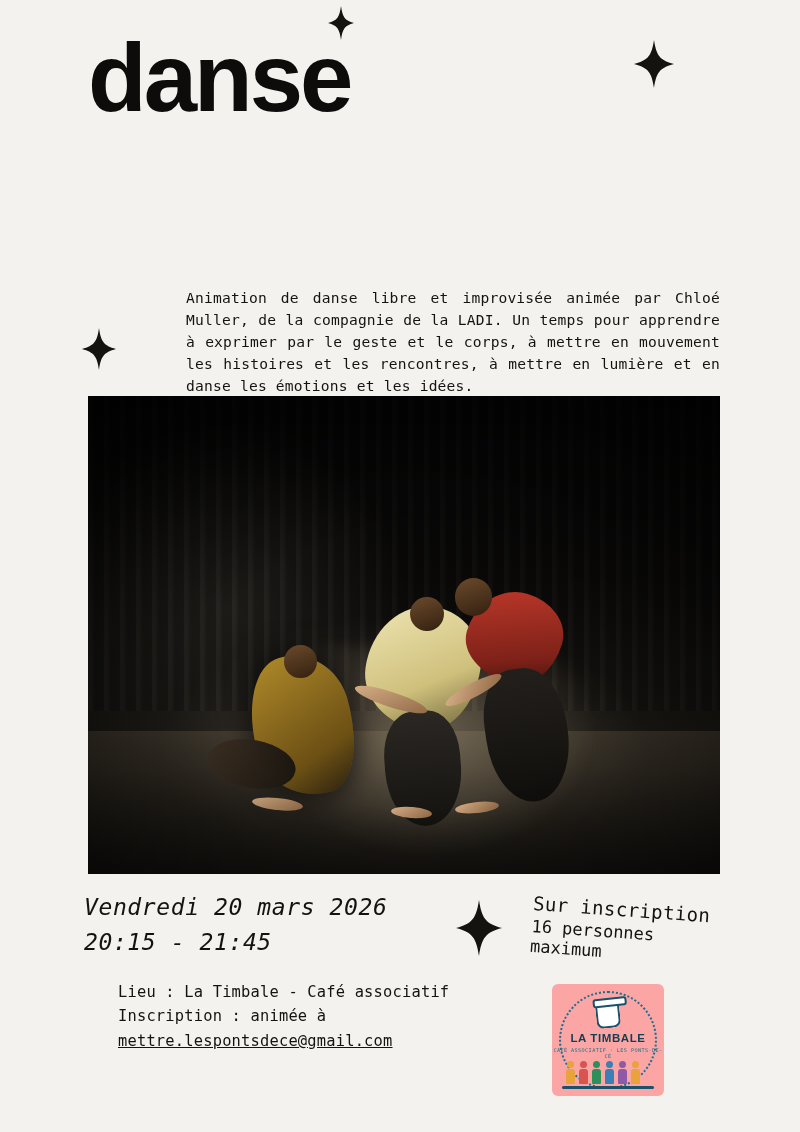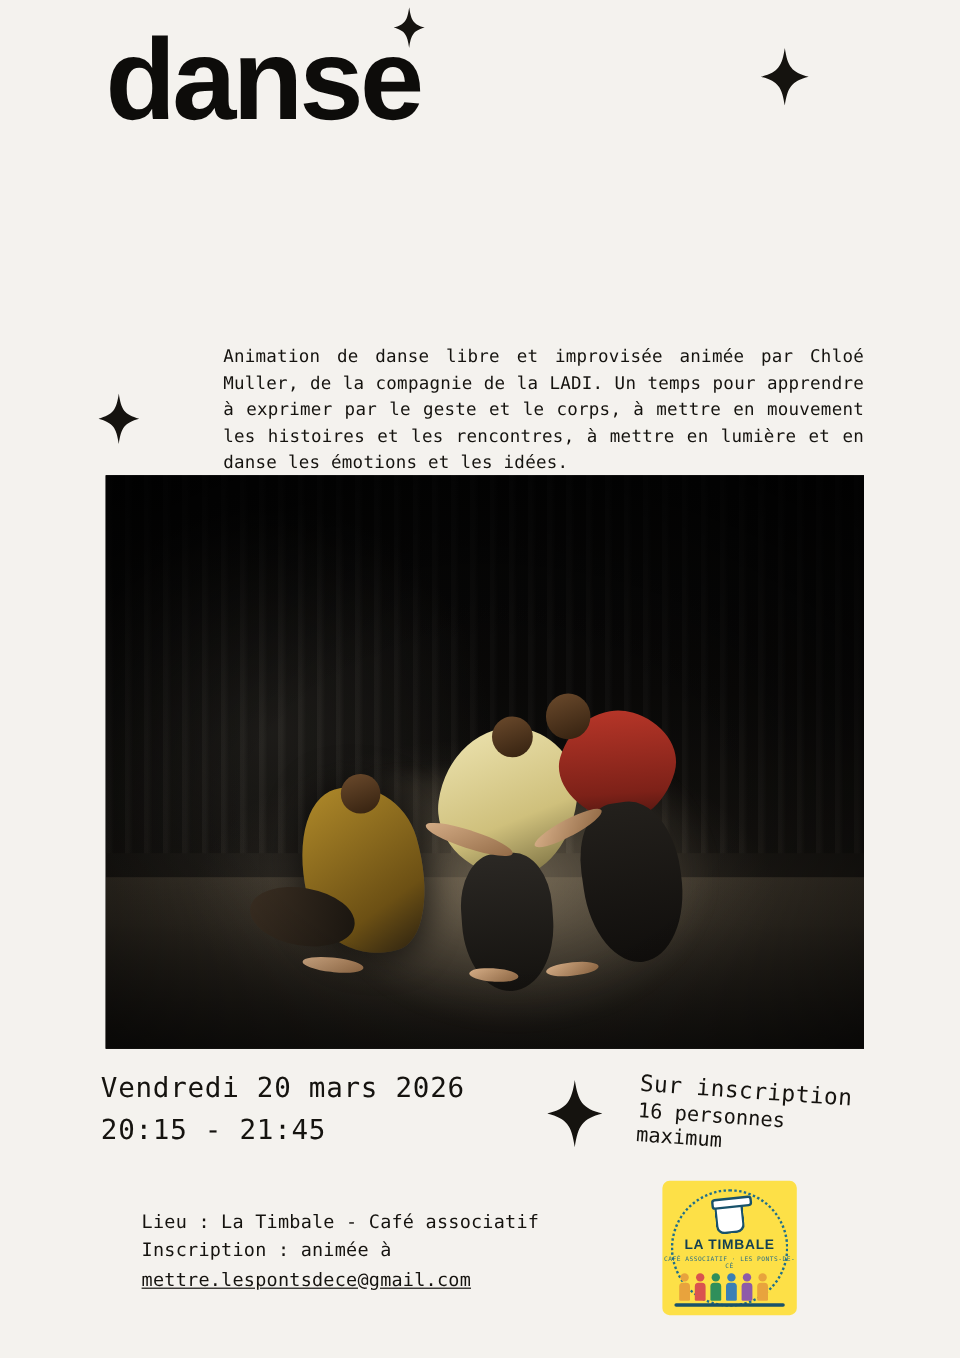--- a/index.html
+++ b/index.html
@@ -29,21 +29,21 @@
   .title-line {
     font-family: "Liberation Sans", sans-serif;
     font-weight: 700;
     font-size: 96px;
     line-height: 0.98;
     letter-spacing: -3px;
     color: #0d0c0a;
     margin: 0;
     white-space: nowrap;
   }
-  .title-line.second { margin-top: 4px; }
+  .title-line.second { margin-top: 15px; }
 
   
   .sparkle {
     position: absolute;
     color: #15130f;
     line-height: 1;
     user-select: none;
   }
   .sparkle svg { display: block; }
 
@@ -149,20 +149,21 @@
 
   
   .datetime {
     position: absolute;
     left: 84px;
     top: 890px;
     font-size: 23px;
     line-height: 1.52;
     letter-spacing: 0.6px;
     white-space: pre-line;
+    font-style: italic;
   }
 
   
   .registration {
     position: absolute;
     left: 534px;
     top: 892px;
     width: 200px;
     text-align: left;
     transform: rotate(4deg);
@@ -177,35 +178,35 @@
     font-size: 17px;
     line-height: 1.18;
     white-space: pre-line;
     margin-top: 2px;
   }
 
   
   .footer {
     position: absolute;
     left: 118px;
-    top: 1006px;
+    top: 980px;
     font-size: 15.4px;
     line-height: 1.58;
     letter-spacing: 0.2px;
   }
   .footer .mail { text-decoration: underline; }
 
   
   .logo {
     position: absolute;
     left: 552px;
     top: 984px;
     width: 112px;
     height: 112px;
-    background: #fde047;
+    background: #fca5a5;
     border-radius: 6px;
     overflow: hidden;
   }
   .logo-inner { position: absolute; inset: 0; }
   .logo-ring {
     position: absolute; left: 7px; top: 7px; right: 7px; bottom: 7px;
     border-radius: 50%;
     border: 2px dotted #1f6f8b;
   }
   .logo-cup {

